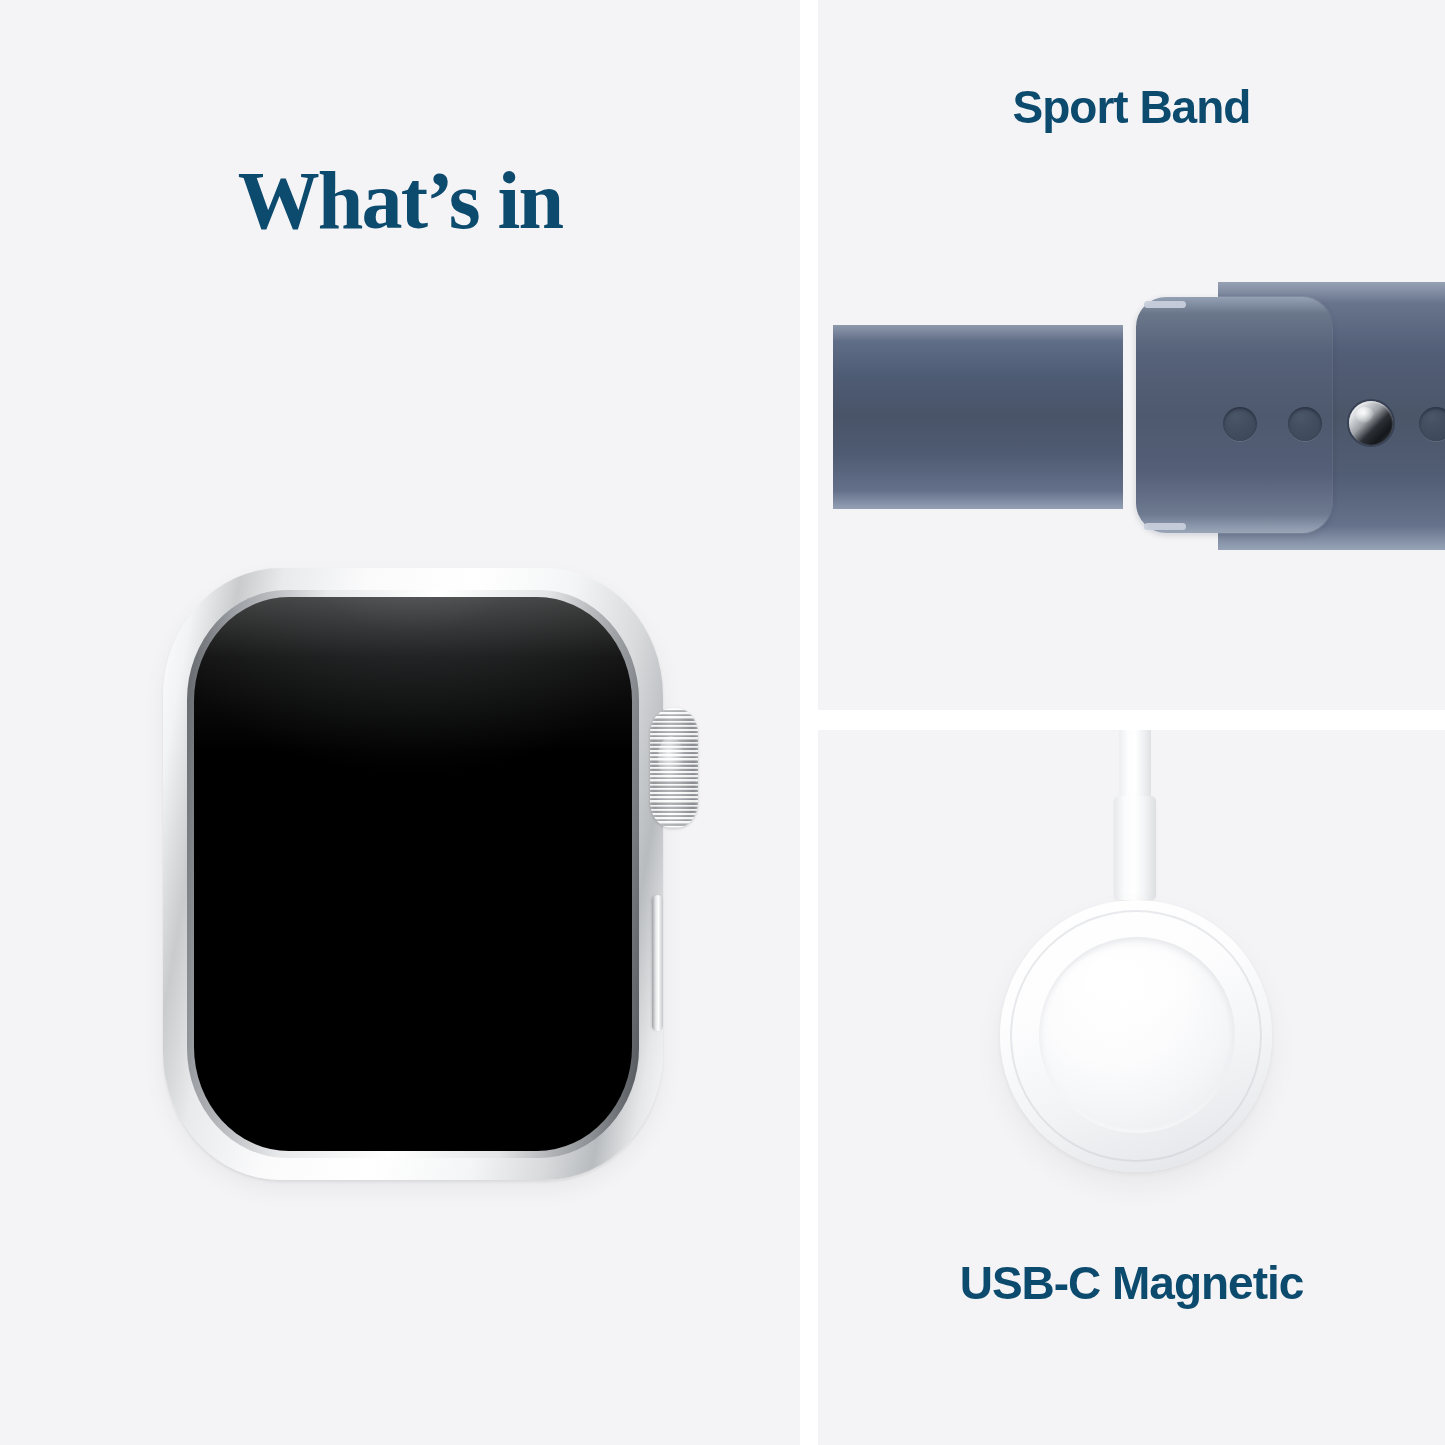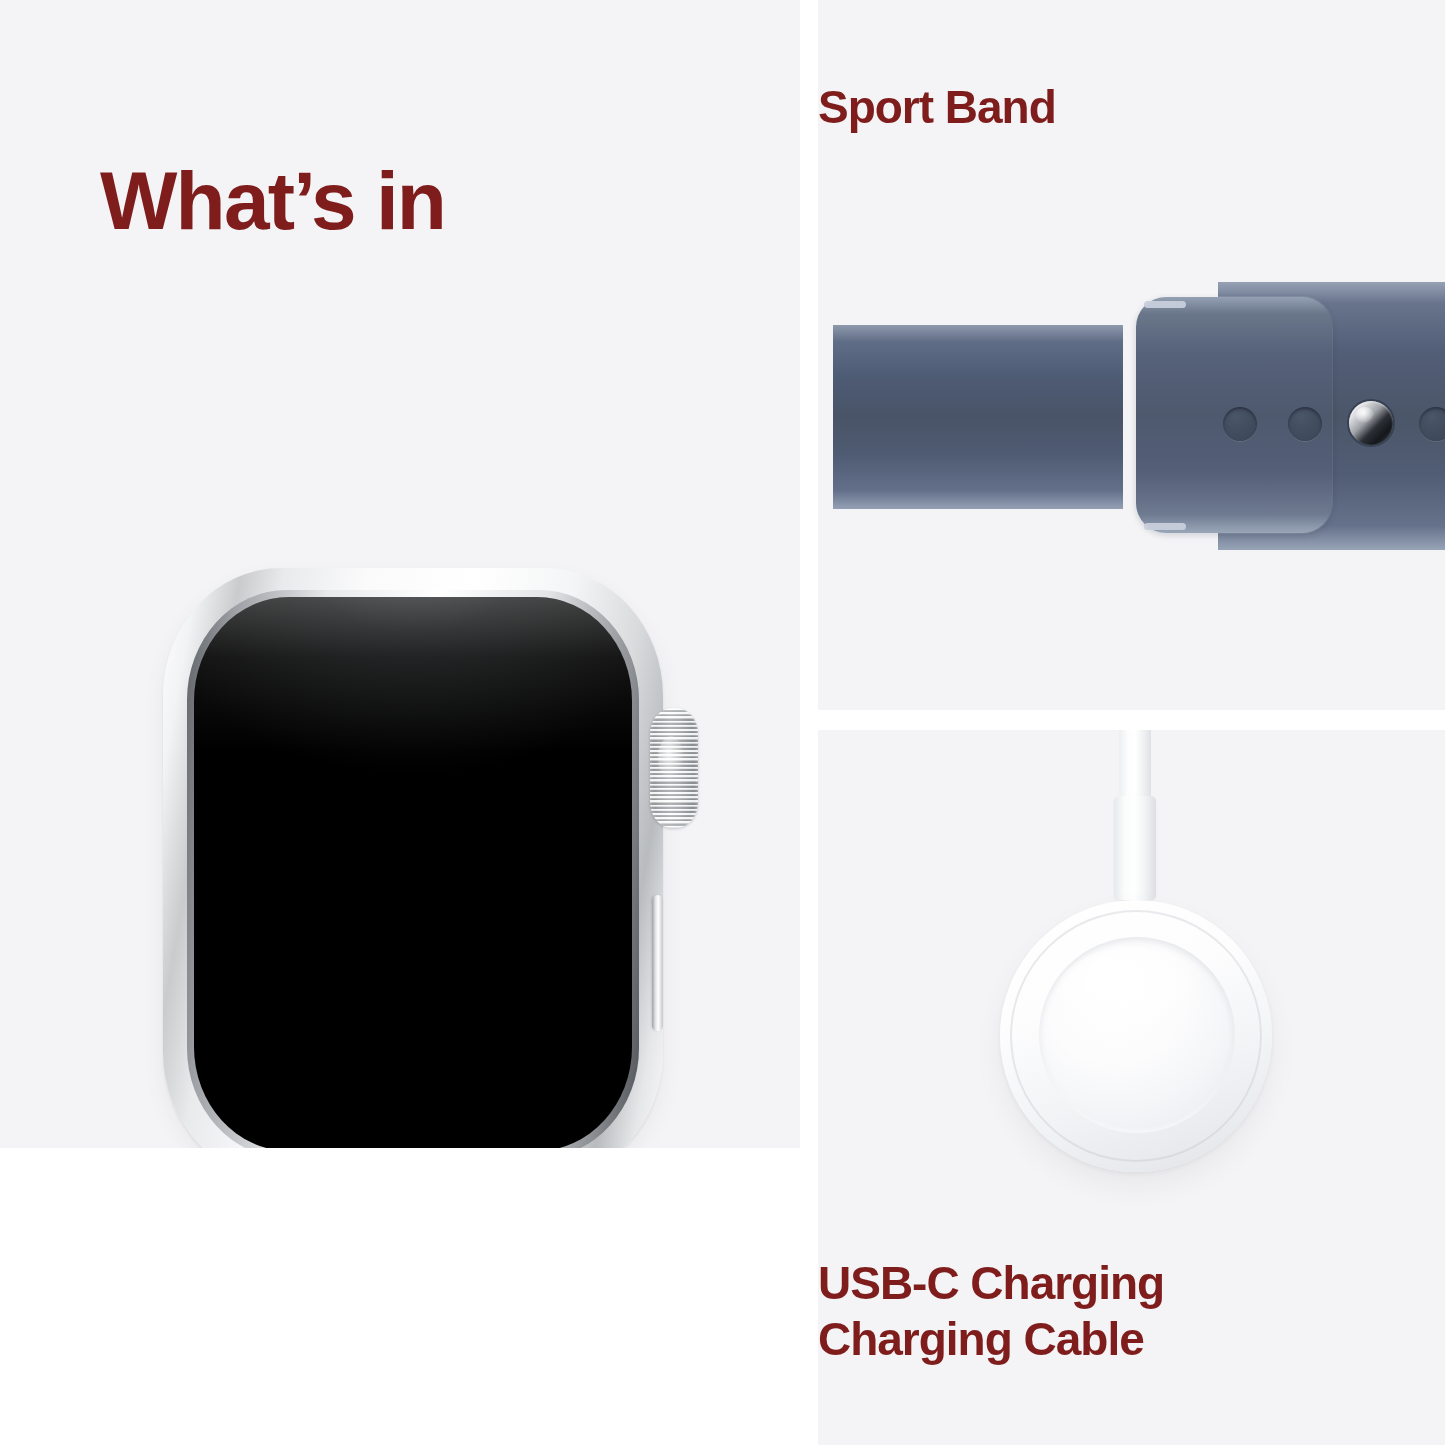--- a/index.html
+++ b/index.html
@@ -18,30 +18,31 @@
     height: 1445px;
     background: #ffffff;
   }
 
   
   .panel {
     position: absolute;
     background: #f4f4f6;
     overflow: hidden;
   }
-  #panel-left   { left: 0;    top: 0;    width: 800px; height: 1148px; }
+  #panel-left   { left: 0;    top: 0;    width: 800px; height: 1445px; font-family: Liberation Serif, serif; }
   #panel-band   { left: 818px; top: 0;   width: 627px; height: 710px; }
   #panel-cable  { left: 818px; top: 730px; width: 627px; height: 715px; }
 
   
   .heading {
     position: absolute;
-    color: #7f1d1d;
+    color: #0c4a6e;
     font-weight: bold;
     letter-spacing: -0.022em;
+    text-align: center;
   }
 
   #whats-in-box-title {
     left: 100px;
     top: 155px;
     width: 600px;
     font-size: 82px;
     line-height: 1.12;
   }
 
@@ -488,19 +489,18 @@
     <div id="cable-wrap">
       <div id="cable-cord"></div>
       <div id="cable-collar"></div>
       <div id="charger-puck"></div>
       <div id="puck-groove"></div>
       <div id="puck-inner"></div>
       <div id="puck-gloss"></div>
     </div>
 
     <div class="heading" id="cable-caption">
-      <div>USB-C Charging</div>
-      <div>Charging Cable</div>
+      <div>USB-C Magnetic</div>
     </div>
 
   </div>
 
 </div>
 
 </body></html>

